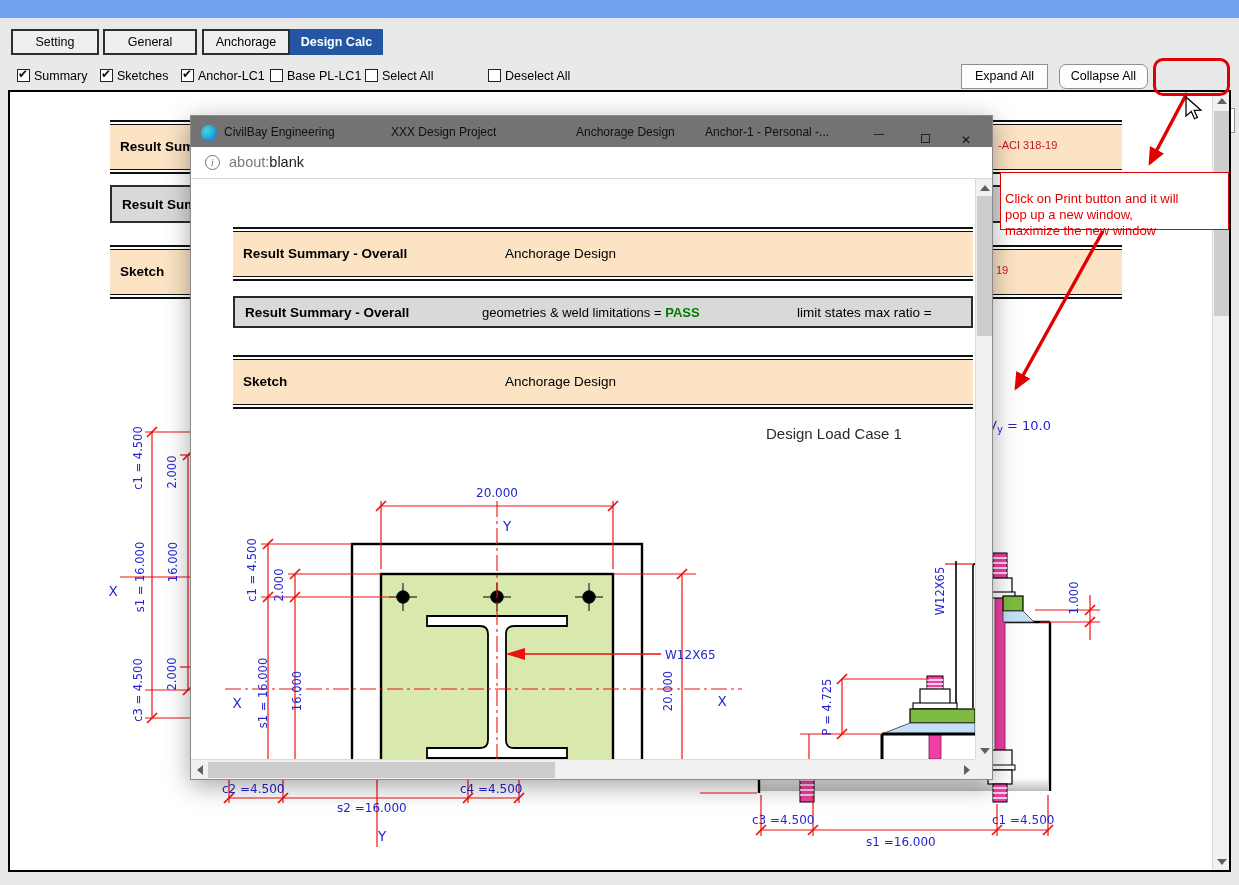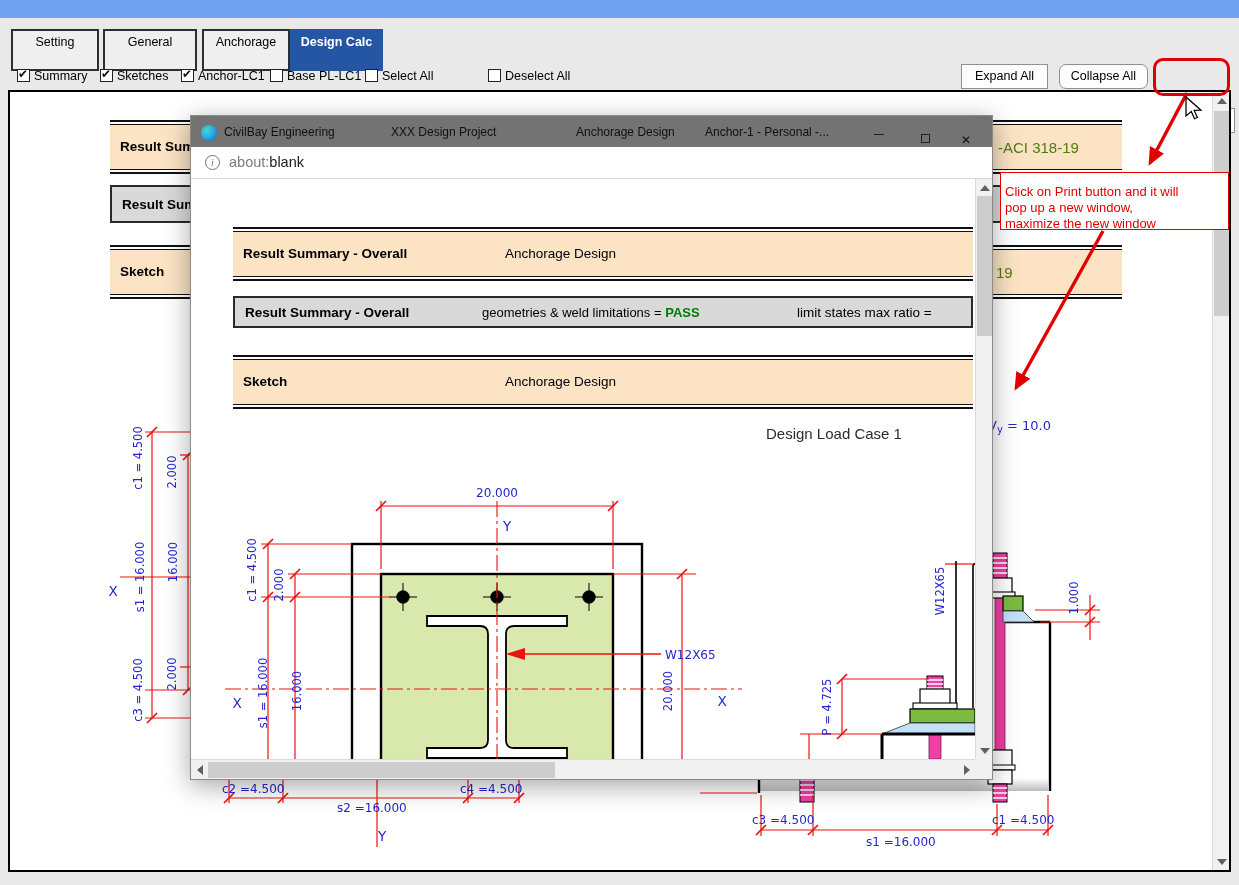--- a/index.html
+++ b/index.html
@@ -2,21 +2,21 @@
 <html><head>
 <meta charset="utf-8">
 <style>
   * { margin:0; padding:0; box-sizing:border-box; }
   html,body { width:1239px; height:885px; background:#E9E9E9; overflow:hidden;
               font-family:"Liberation Sans", sans-serif; position:relative; }
   .abs { position:absolute; }
 
   
   #topbar { left:0; top:0; width:1239px; height:18px; background:#6FA3F1; }
-  .tab-btn { height:42px; border:2px solid #2e2e2e; background:#EFEFEF; color:#000;
+  .tab-btn { height:26px; border:2px solid #2e2e2e; background:#EFEFEF; color:#000;
              font-size:12.5px; text-align:center; line-height:22px; cursor:pointer; }
   .tab-btn.active { background:#2456A4; border-color:#2456A4; color:#fff; font-weight:bold; }
   .chk-item { top:68px; height:15px; font-size:12.5px; color:#000; display:flex; align-items:center; }
   .chk-box { width:13px; height:13px; border:1.6px solid #222; background:#fff; margin-right:4px;
              position:relative; flex:0 0 auto; }
   .chk-box span { position:absolute; left:0px; top:-3px; font-size:12px; color:#111; }
   .act-btn { height:25px; background:#FDFDFD; border:1px solid #8f8f8f; font-size:12.5px;
              text-align:center; line-height:23px; color:#000; }
   #print-highlight { left:1153px; top:58px; width:77px; height:38px; border:3px solid #E00000;
                      border-radius:10px; z-index:6; pointer-events:none; }
@@ -32,21 +32,21 @@
   .report-hdr .t1 { position:absolute; left:10px; top:14px; font-size:13.5px; font-weight:bold; color:#000; }
   .report-hdr .t2 { position:absolute; left:272px; top:14px; font-size:13.5px; color:#000; }
   .gray-bar { background:#D9D9D9; border:2px solid #2a2a2a; position:relative; overflow:hidden; }
   .gray-bar .t1 { position:absolute; left:10px; top:7px; font-size:13.5px; font-weight:bold; color:#000; }
 
   
   #bg-h1 { left:100px; top:28px; width:1012px; }
   #bg-gray { left:100px; top:93px; width:897px; height:38px; }
   #bg-gray .t1 { top:10px; }
   #bg-h2 { left:100px; top:153px; width:1012px; }
-  .code-frag { position:absolute; left:888px; top:14px; font-size:15px; color:#4d7c0f; }
+  .code-frag { position:absolute; left:888px; top:14px; font-size:11px; color:#b91c1c; }
   #bg-h2 .code-frag { left:886px; }
 
   
   .sb-track-v { background:#F1F1F1; border-left:1px solid #DADADA; }
   .sb-thumb { background:#CDCDCD; position:absolute; }
   .sb-arr { position:absolute; width:17px; height:17px; display:flex; align-items:center; justify-content:center; background:#F1F1F1; }
   .tri-up { width:0;height:0;border:5px solid transparent;border-bottom:6px solid #606060;border-top:none; }
   .tri-down { width:0;height:0;border:5px solid transparent;border-top:6px solid #606060;border-bottom:none; }
   .tri-left { width:0;height:0;border:5px solid transparent;border-right:6px solid #606060;border-left:none; }
   .tri-right { width:0;height:0;border:5px solid transparent;border-left:6px solid #606060;border-right:none; }
@@ -81,21 +81,21 @@
   #pp-svg { position:absolute; left:0; top:0; width:784px; height:580px; z-index:1; }
 
   
   #pp-vscroll { left:784px; top:0; width:17px; height:580px; }
   #pp-hscroll { left:0; top:580px; width:784px; height:20px; background:#F1F1F1; border-top:1px solid #DADADA; }
   #pp-corner  { left:784px; top:580px; width:17px; height:20px; background:#F1F1F1; }
 
   
   #annotation { left:1000px; top:172px; width:229px; height:58px; background:#fff;
                 border:1.6px solid #E00000; color:#E00000; font-size:13px; line-height:16px;
-                padding:11px 4px; z-index:20; }
+                padding:18px 4px; z-index:20; }
   #overlay-svg { position:fixed; left:0; top:0; width:1239px; height:885px; z-index:30; pointer-events:none; }
 
   svg text { font-family:"DejaVu Sans", sans-serif; }
 </style>
 </head>
 <body>
 
 <div class="abs" id="topbar"></div>
 
 <div class="abs tab-btn" style="left:11px;top:29px;width:88px;">Setting</div>

